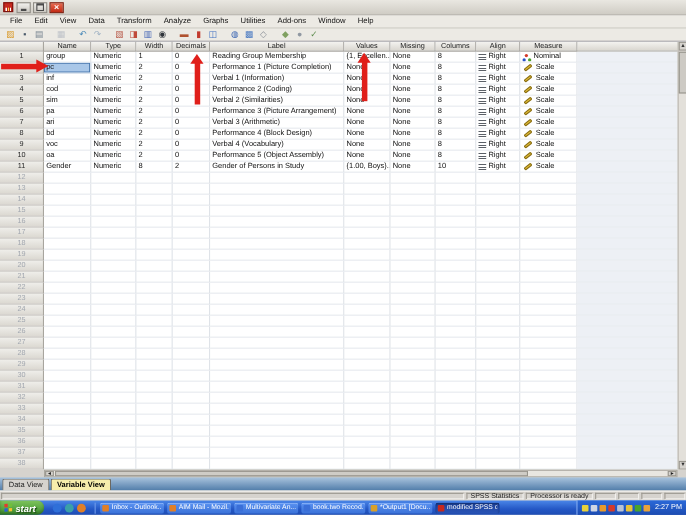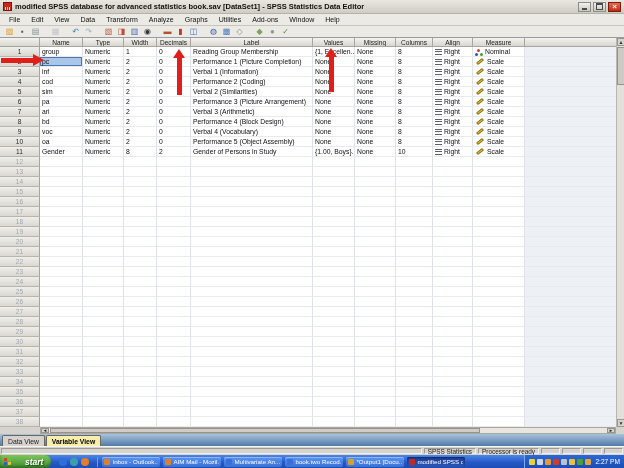--- a/index.html
+++ b/index.html
@@ -81,21 +81,21 @@
     border-top:1px solid #f5f4f1; display:flex; align-items:stretch; gap:2px; padding:1px 1px; }
   .spanel { border:1px solid; border-color:#9d9a92 #f2f1ee #f2f1ee #9d9a92; background:#d6d3ce;
     font-size:6.4px; line-height:6px; padding:0 3px; color:#222; white-space:nowrap; }
   .spanel.grow1 { flex:1 1 auto; }
   .spanel.seg { flex:0 0 19px; }
 
   
   .taskbar { position:absolute; left:0; top:455px; width:624px; height:13px;
     background:linear-gradient(#4a86e8,#2457c5 60%,#1e4db4); display:flex; align-items:center; }
   .startbtn { height:13px; padding:0 8px 0 4px; background:linear-gradient(#7ec45c,#3c8f2e);
-    border-radius:0 6px 6px 0; display:flex; align-items:center; gap:14px; box-shadow:inset 0 -2px 3px rgba(0,0,0,.25); }
+    border-radius:0 6px 6px 0; display:flex; align-items:center; gap:3px; box-shadow:inset 0 -2px 3px rgba(0,0,0,.25); }
   .flag { width:7px; height:7px; display:grid; grid-template-columns:3px 3px; grid-template-rows:3px 3px; gap:1px; transform:skewY(-4deg); }
   .flag i { display:block; } .flag i:nth-child(1){background:#e23a2e;} .flag i:nth-child(2){background:#6fbf3a;}
   .flag i:nth-child(3){background:#2a5fd4;} .flag i:nth-child(4){background:#f2c12e;}
   .startbtn span { color:#fff; font-weight:bold; font-style:italic; font-size:8.5px; text-shadow:1px 1px 1px #1c4a14; }
   .qlaunch { display:flex; align-items:center; gap:3px; padding:0 6px 0 8px; }
   .qicon { width:8px; height:8px; border-radius:50%; }
   .qsep { width:1px; height:10px; background:#6f9bea; margin-left:2px; }
   .taskbtns { display:flex; align-items:center; gap:3px; flex:1; padding-left:4px; overflow:hidden; }
   .taskbtn { flex:0 0 58px; height:10px; border-radius:2px; background:linear-gradient(#5b93f2,#3a71d8);
     box-shadow:inset 0 1px 0 #8cb4f7; display:flex; align-items:center; gap:2px; padding:0 2px; overflow:hidden; }
@@ -114,21 +114,20 @@
   .head-r { position:absolute; width:0; height:0; border-top:6px solid transparent; border-bottom:6px solid transparent; border-left:11px solid #e01f1a; }
   .head-u { position:absolute; width:0; height:0; border-left:6px solid transparent; border-right:6px solid transparent; border-bottom:9px solid #e01f1a; }
 </style>
 </head>
 <body>
 
 <div class="win">
 
   <div class="titlebar">
     <div class="app-icon"></div>
-    <div class="title-text">modified SPSS database for advanced statistics book.sav [DataSet1] - SPSS Statistics Data Editor</div>
     <div class="winbtns">
       <div class="wbtn min"></div>
       <div class="wbtn rest"></div>
       <div class="wbtn close"></div>
     </div>
   </div>
 
   <div class="menubar" id="menubar">
       <div class="menu-item">File</div>
       <div class="menu-item">Edit</div>

